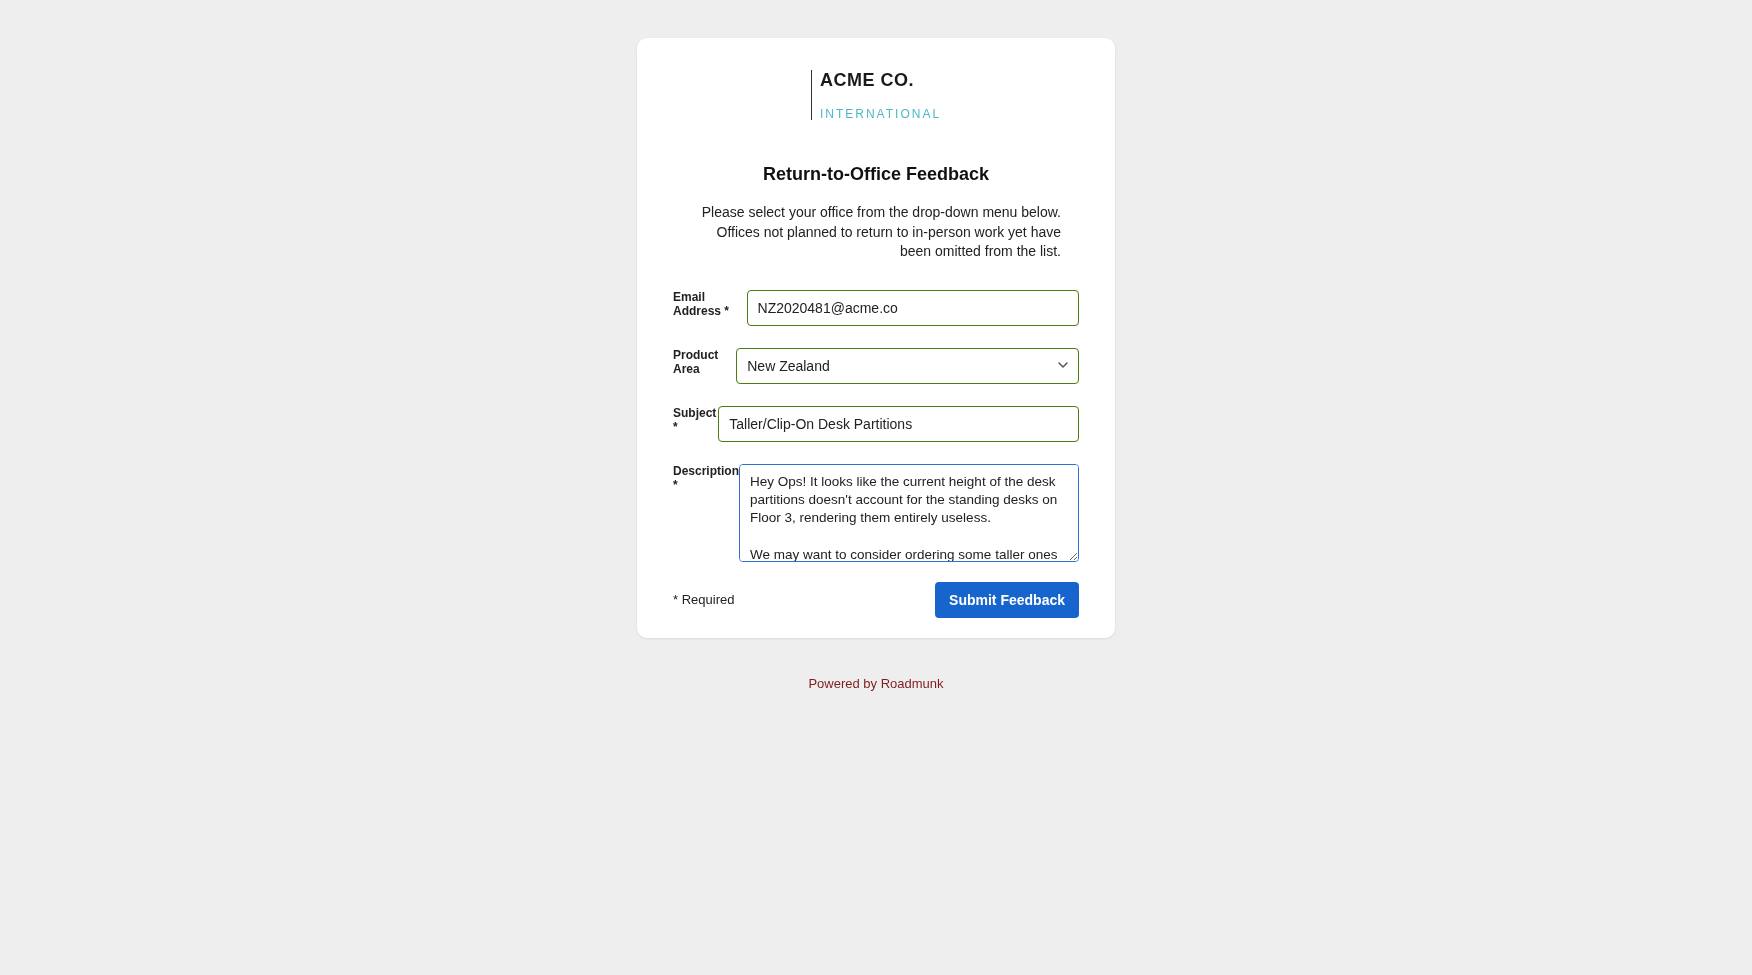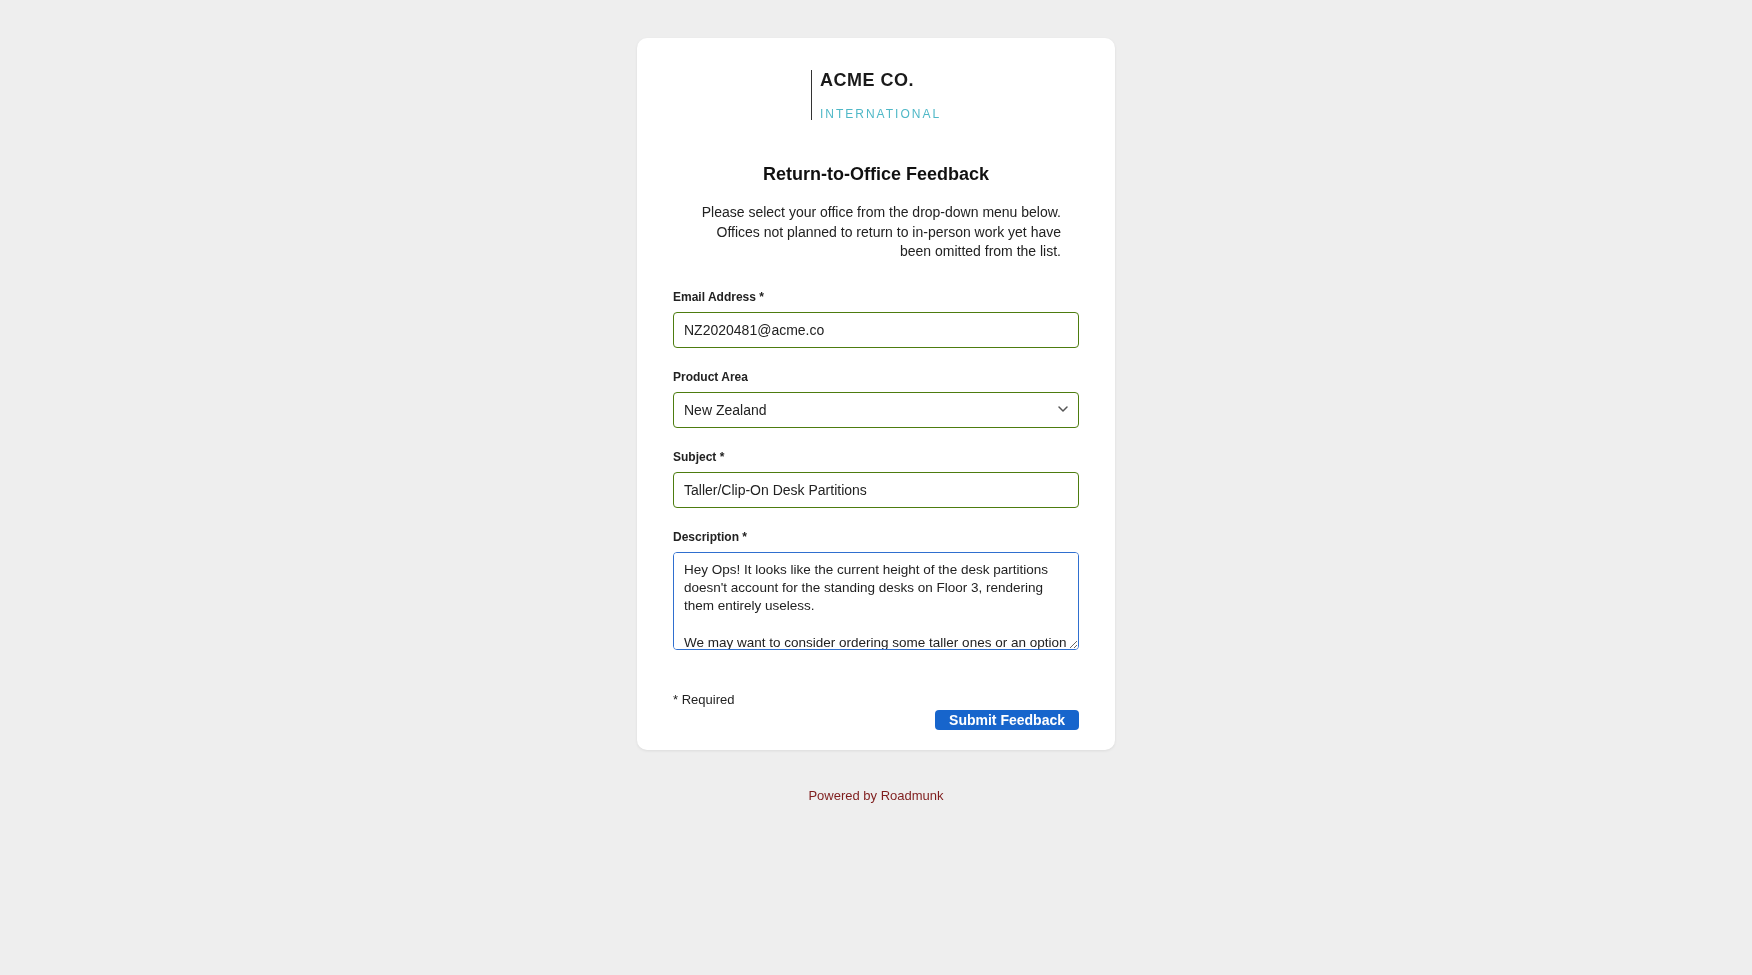--- a/index.html
+++ b/index.html
@@ -67,21 +67,21 @@
       font-size: 14px;
       color: #222;
       text-align: right;
       line-height: 1.4;
       margin-bottom: 28px;
       padding: 0 18px;
     }
     .field {
       margin-bottom: 22px;
       display: flex;
-      flex-direction: column;
+      flex-direction: row;
     }
     .label {
       font-size: 12px;
       font-weight: 700;
       color: #222;
       margin-bottom: 8px;
     }
     .text-input, .select-input {
       width: 100%;
       height: 36px;
@@ -132,27 +132,26 @@
     .required-note {
       font-size: 13px;
       color: #222;
       text-align: right;
     }
     .submit-btn {
       background: #1765cc;
       color: #fff;
       border: none;
       border-radius: 4px;
-      height: 20px;
+      height: 36px;
       padding: 0 14px;
       font-size: 14px;
       font-weight: 600;
       cursor: pointer;
       font-family: inherit;
-      margin-top: 40px;
     }
     .powered {
       margin-top: 38px;
       font-size: 13px;
       color: #7f1d1d;
     }
   </style>
 </head>
 <body>
 

